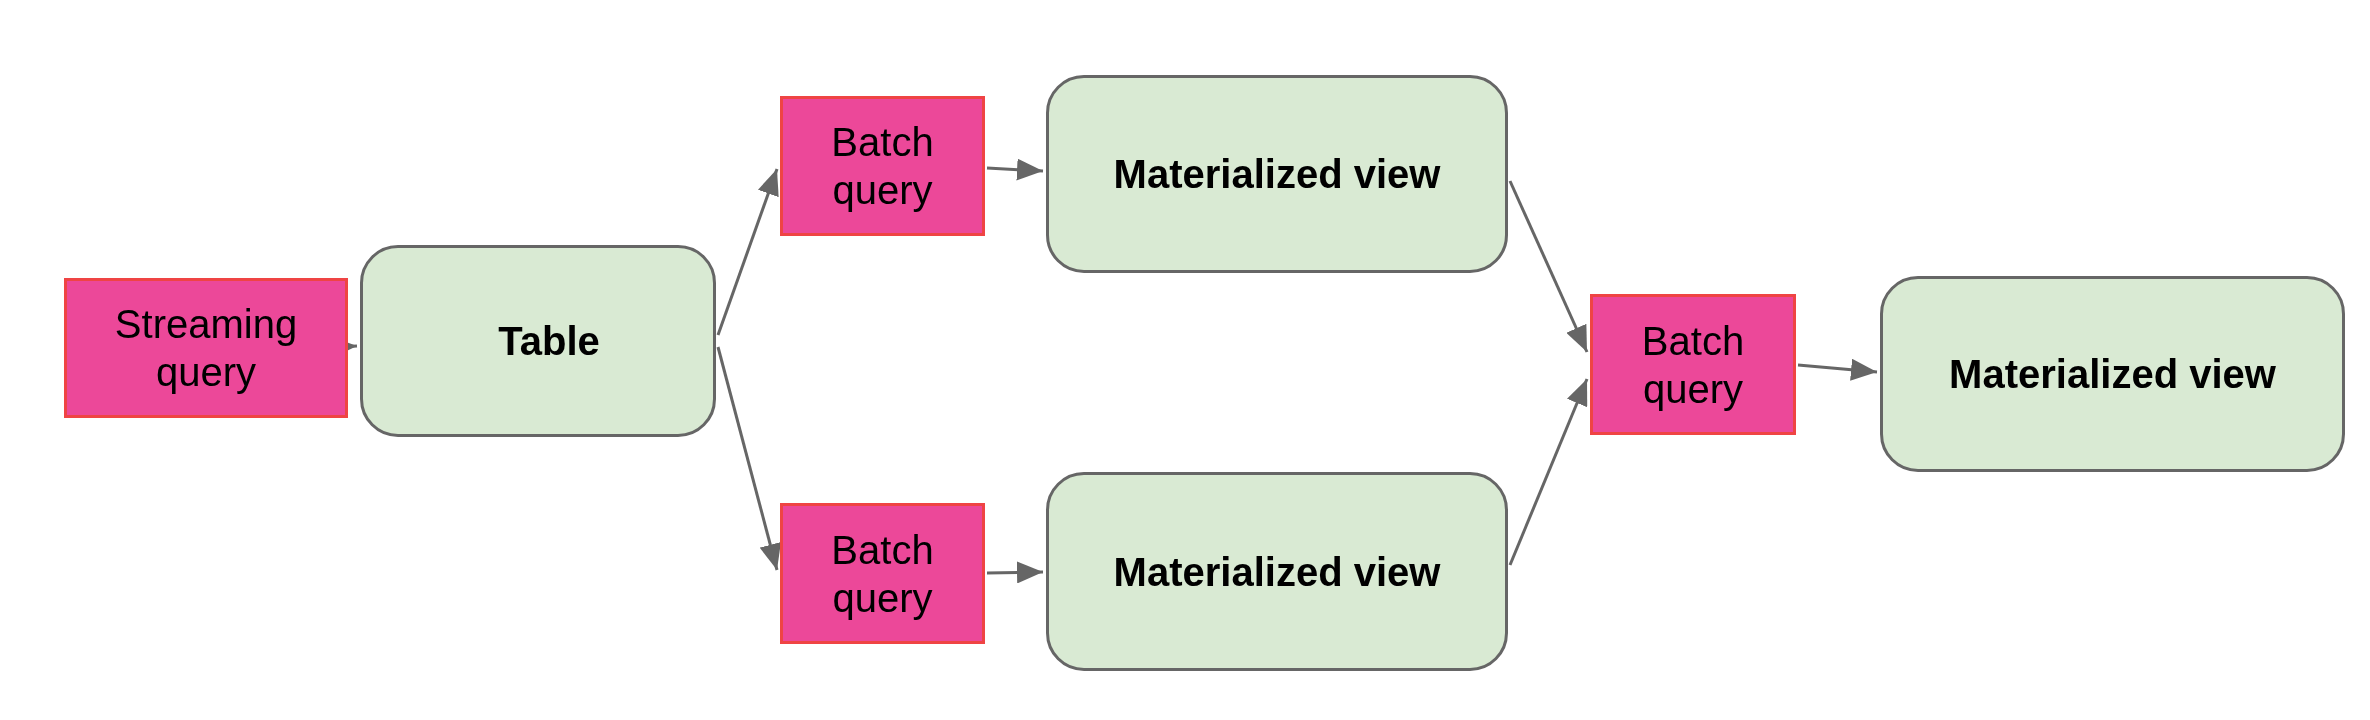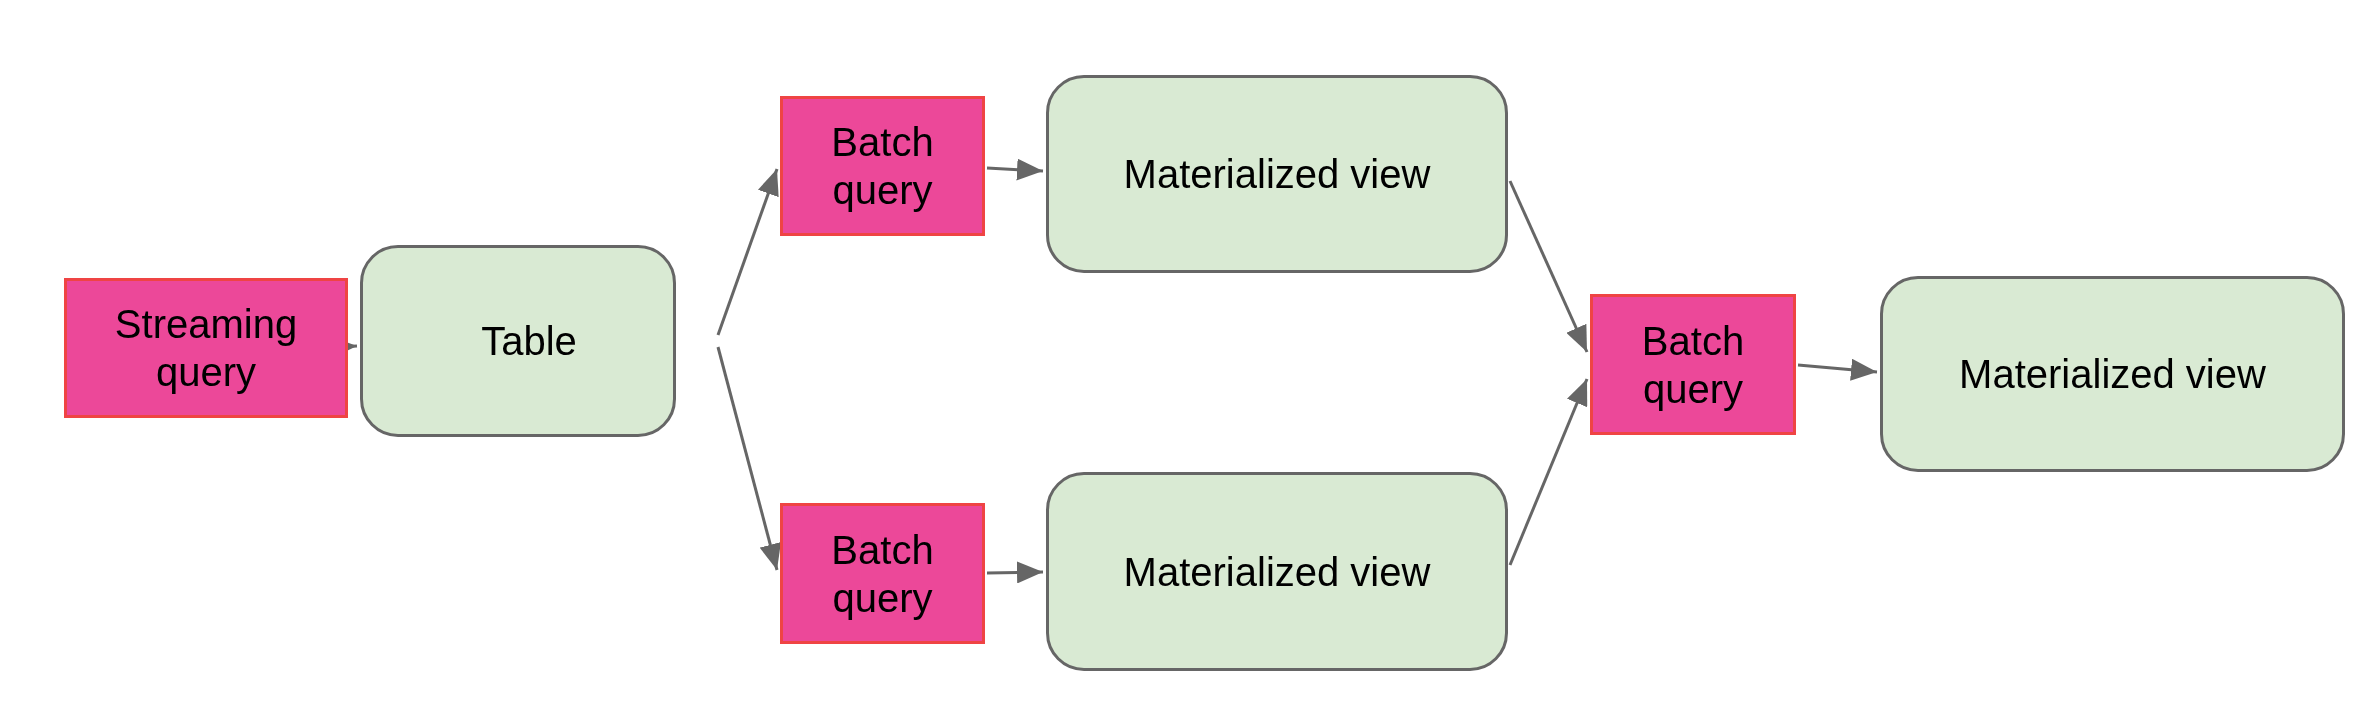--- a/index.html
+++ b/index.html
@@ -35,24 +35,25 @@
     padding: 0 10px;
   }
   .node-query {
     background: #ec4899;
     border: 3px solid #ef4444;
   }
   .node-entity {
     background: #D9EAD3;
     border: 3px solid #666666;
     border-radius: 38px;
+    font-weight: bold;
   }
   
   #node-streaming-query   { left: 28px;   top: 278px; width: 284px; height: 140px; margin-left: 36px; }
-  #node-table             { left: 360px;  top: 245px; width: 316px; height: 192px; padding-left: 32px; }
+  #node-table             { left: 360px;  top: 245px; width: 356px; height: 192px; padding-left: 32px; }
   #node-batch-query-top   { left: 780px;  top: 96px;  width: 205px; height: 140px; }
   #node-mv-top            { left: 1046px; top: 75px;  width: 462px; height: 198px; }
   #node-batch-query-bottom{ left: 780px;  top: 503px; width: 205px; height: 141px; }
   #node-mv-bottom         { left: 1046px; top: 472px; width: 462px; height: 199px; }
   #node-batch-query-merge { left: 1590px; top: 294px; width: 206px; height: 141px; }
   #node-mv-final          { left: 1880px; top: 276px; width: 465px; height: 196px; }
 
   .edge {
     stroke: #666666;
     stroke-width: 3;

